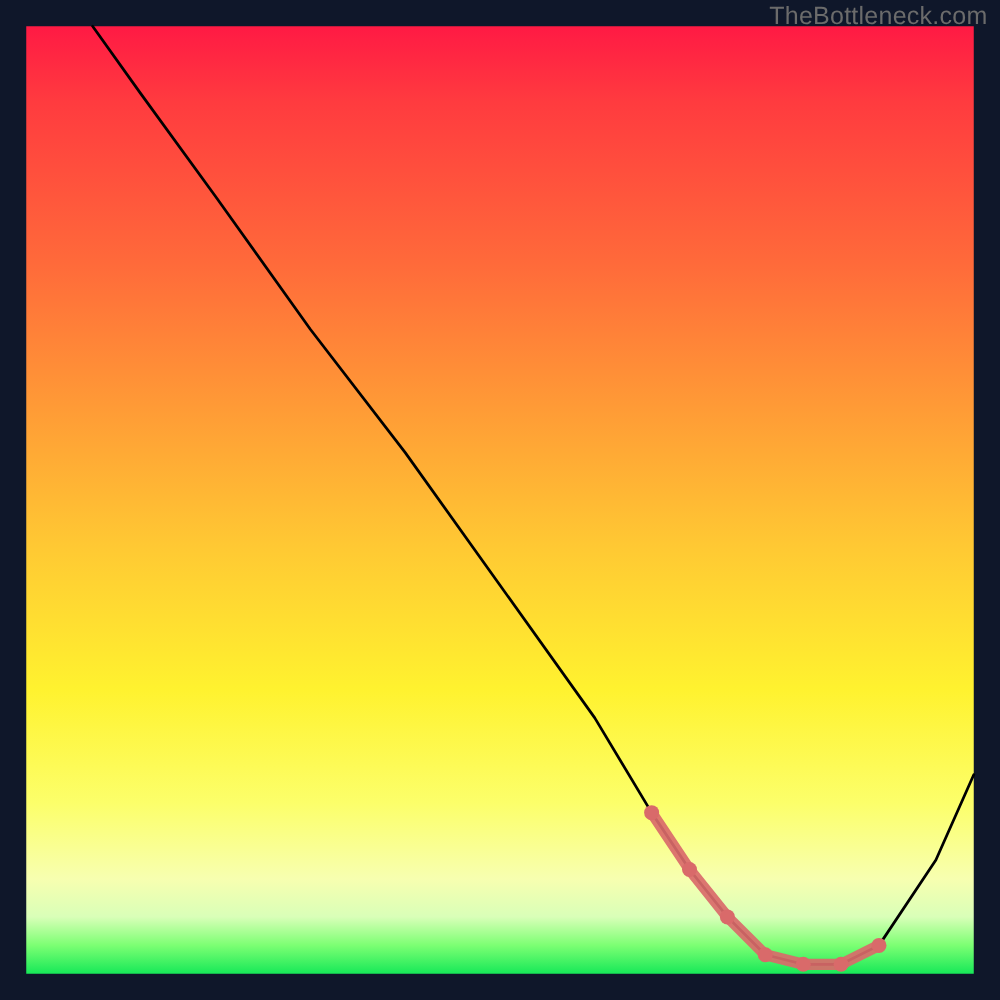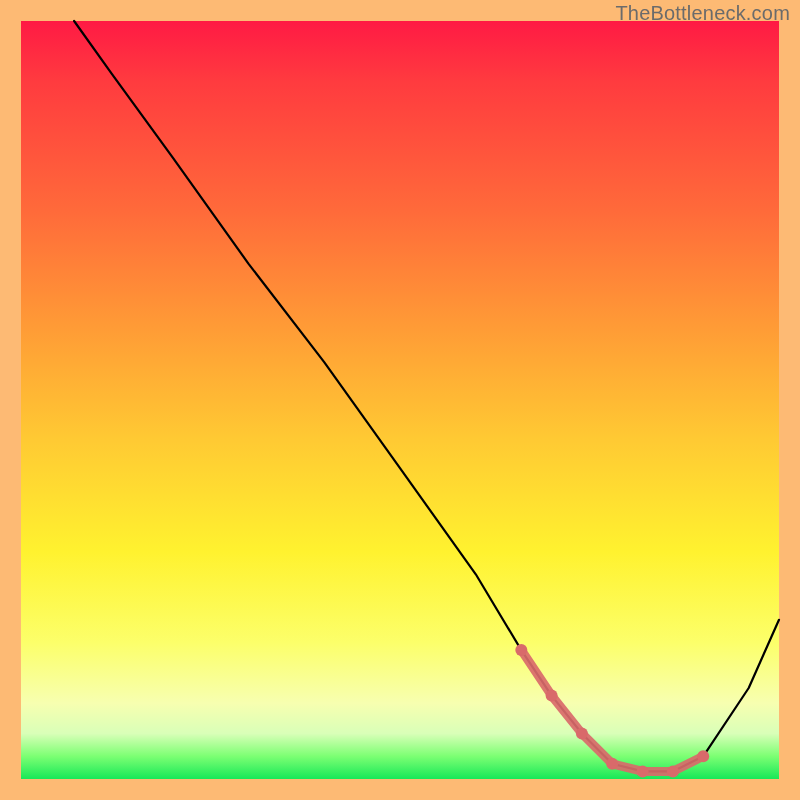--- a/index.html
+++ b/index.html
@@ -10,21 +10,21 @@
     background: #000;
     overflow: hidden;
     font-family: Arial, Helvetica, sans-serif;
   }
   .frame {
     position: absolute;
     left: 0;
     top: 0;
     width: 800px;
     height: 800px;
-    background: #fdba74;
+    background: #0f172a;
   }
   .plot {
     position: absolute;
     left: 21px;
     top: 21px;
     width: 758px;
     height: 758px;
     
     background: linear-gradient(
       to bottom,

